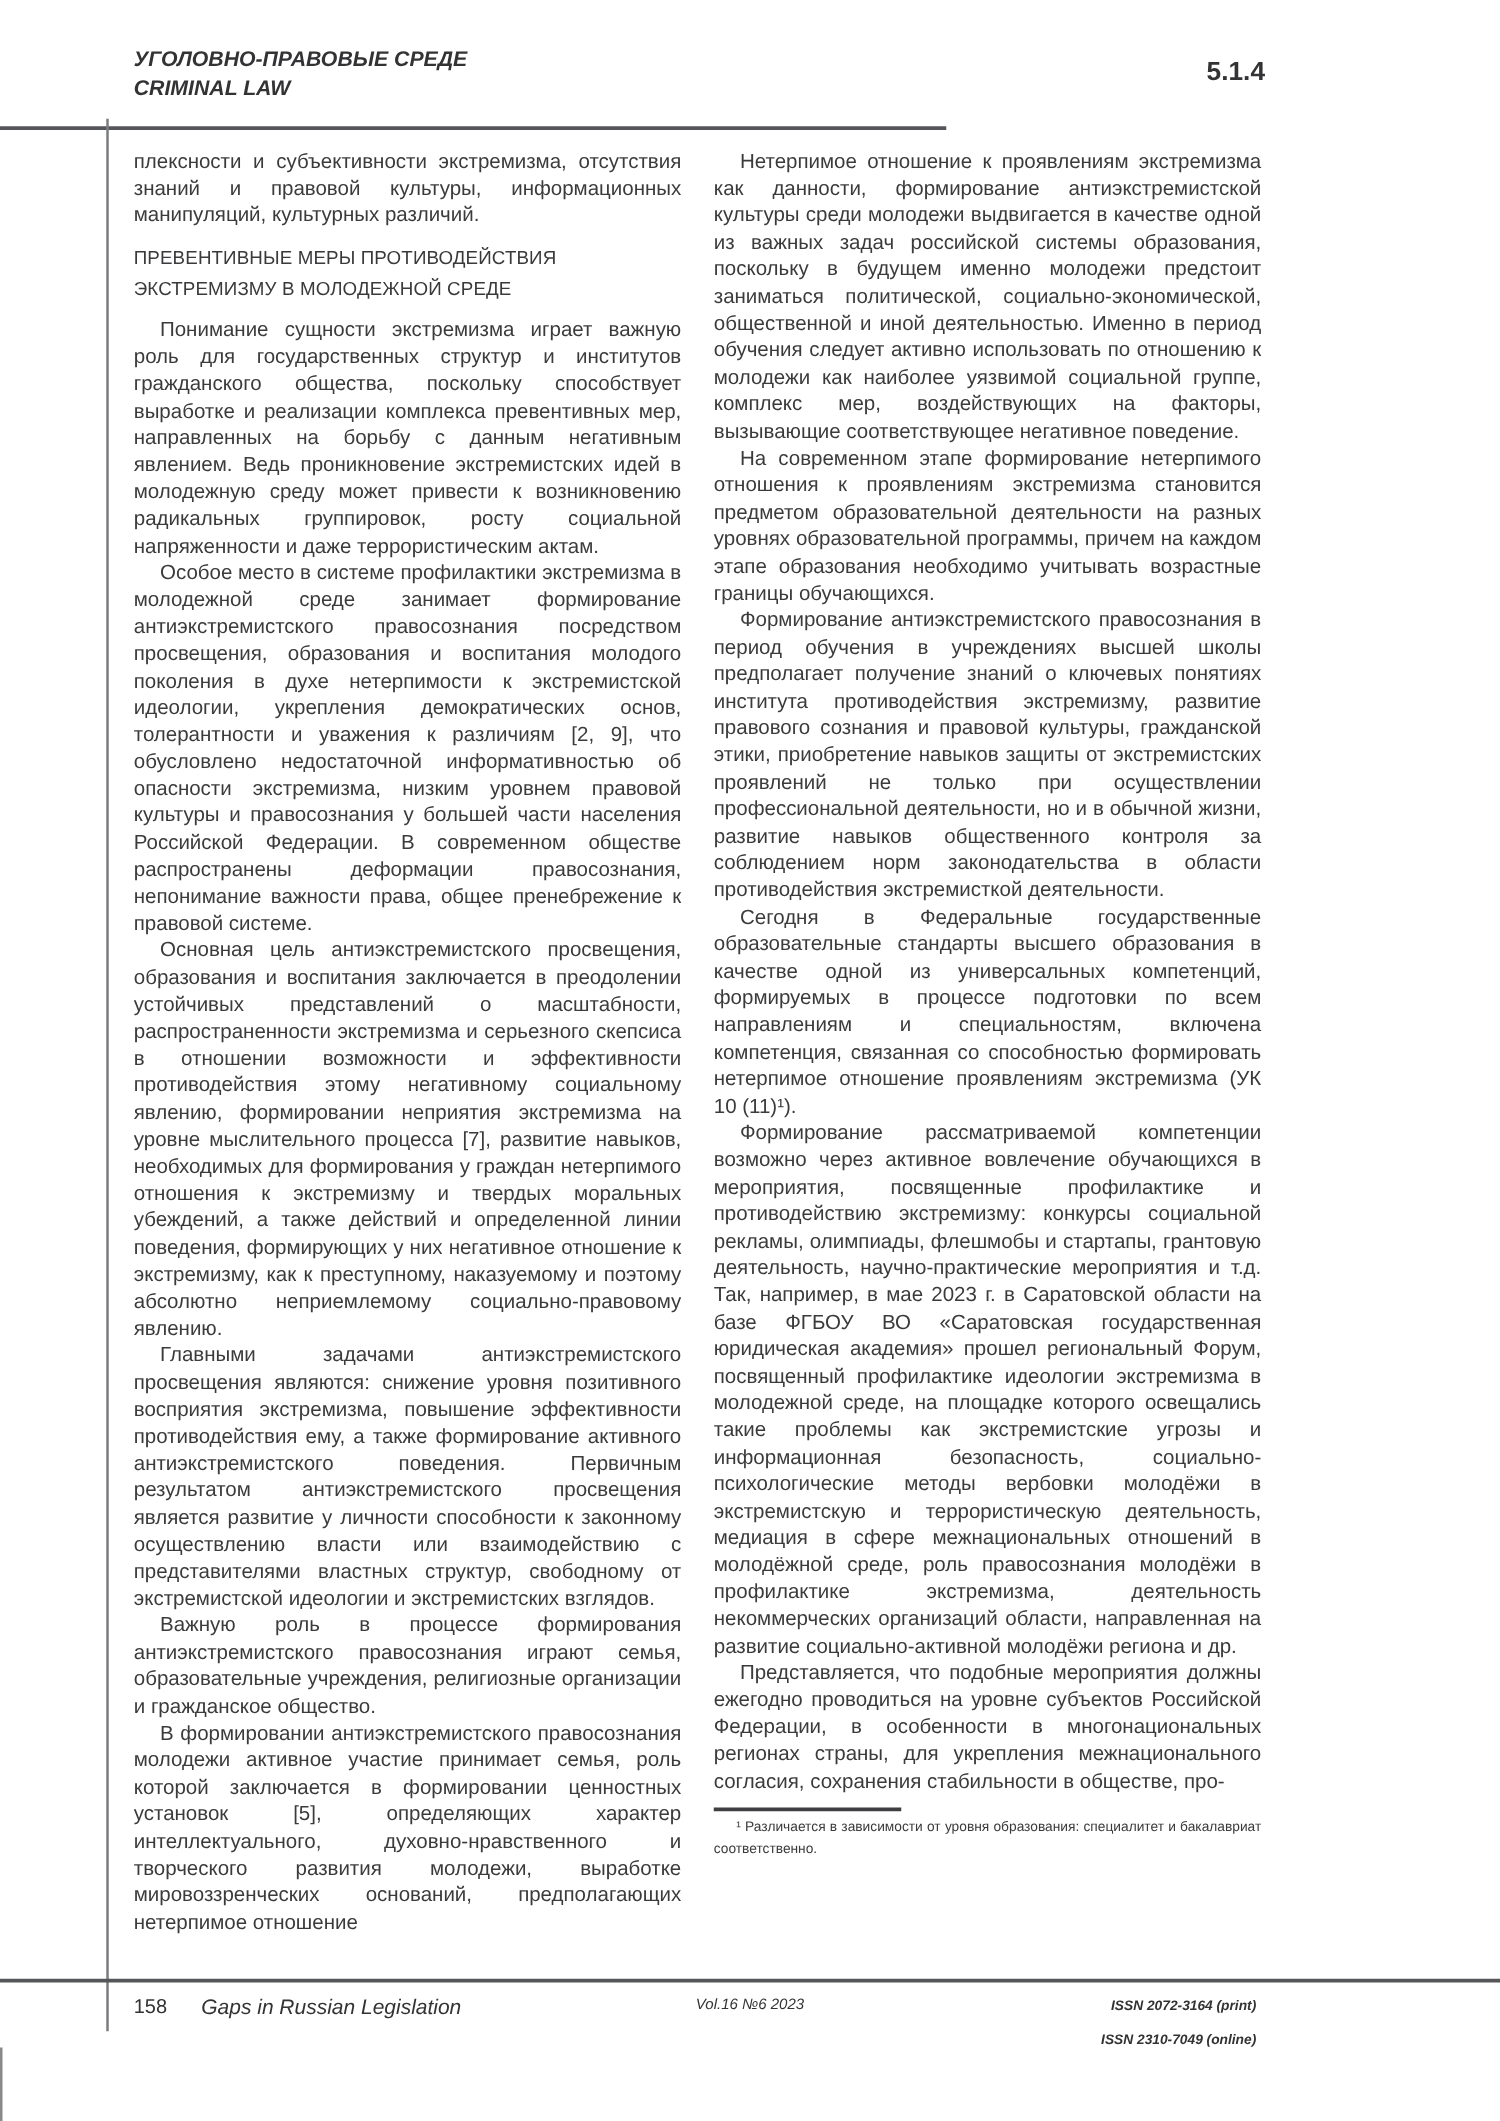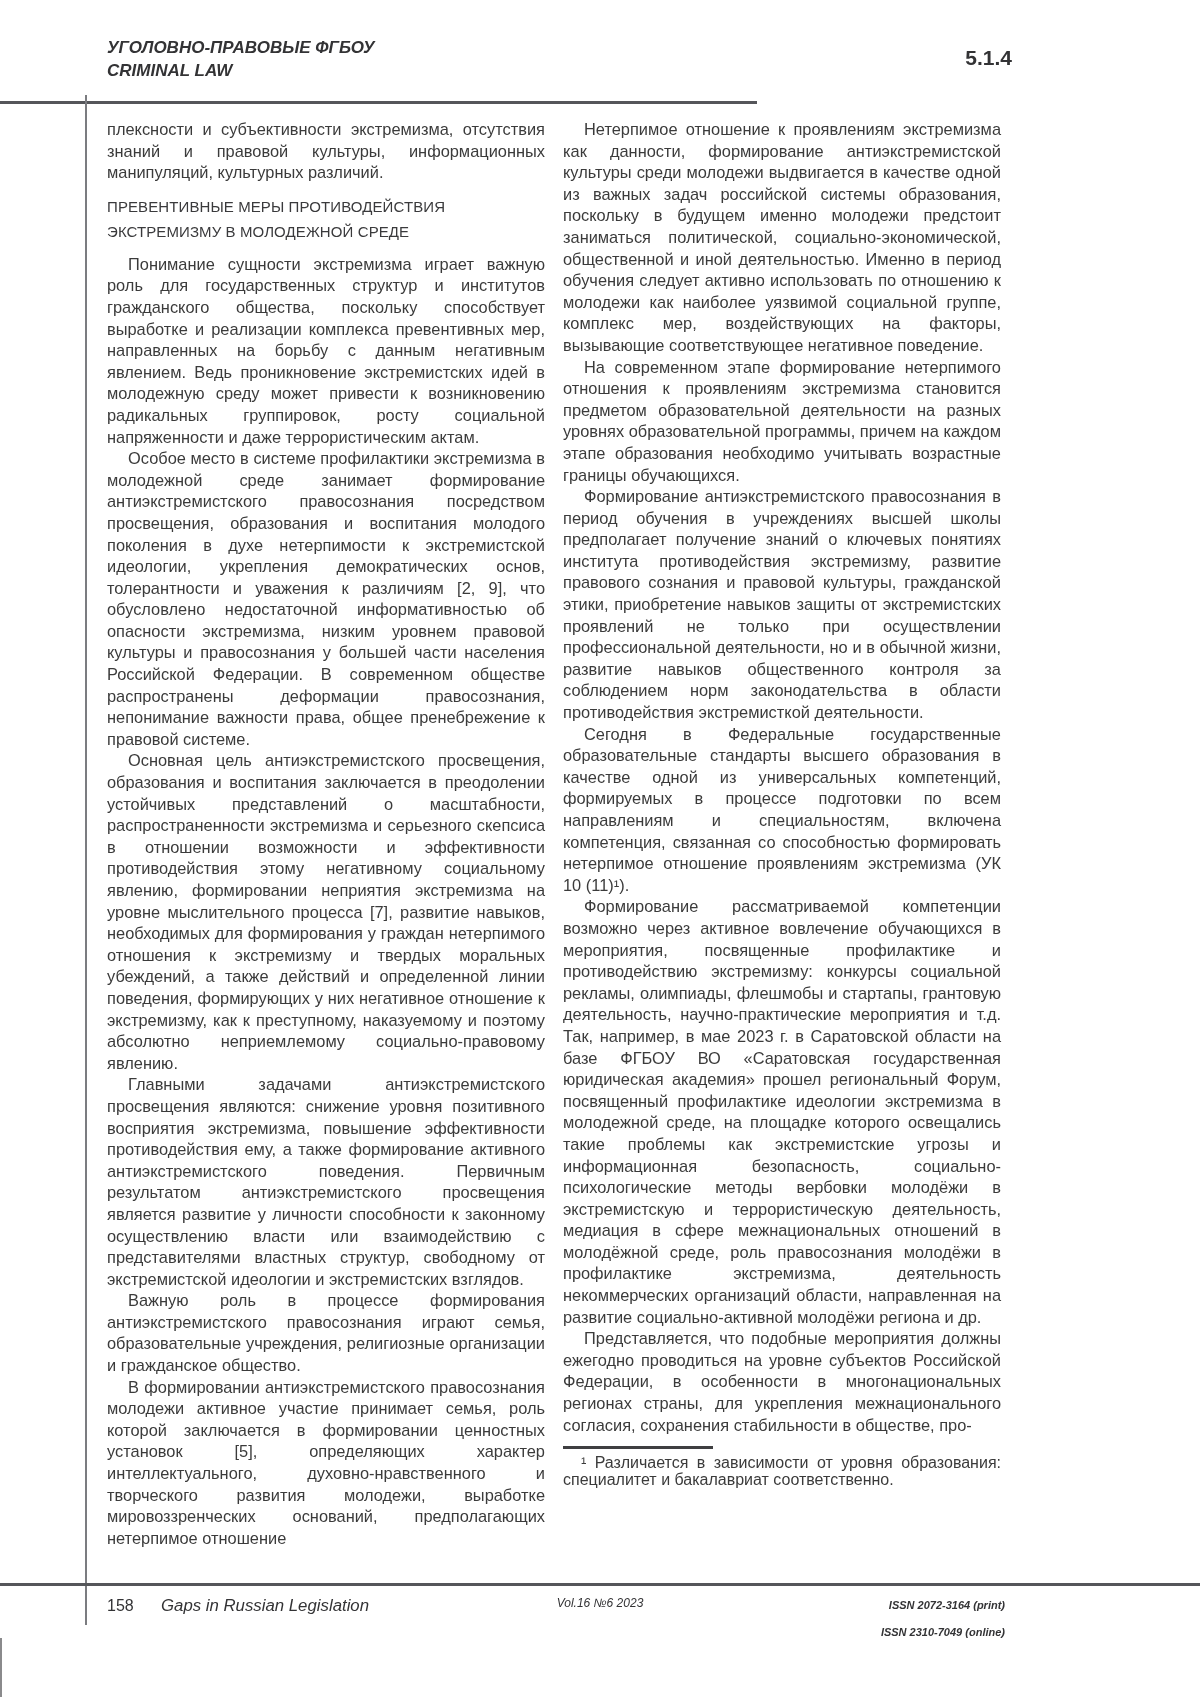--- a/index.html
+++ b/index.html
@@ -10,49 +10,49 @@
   
   .hdr-left { position:absolute; left:107px; top:36px; }
   .hdr-left .line { font-style:italic; font-weight:bold; font-size:17px; line-height:23px; color:#333335; }
   .hdr-code { position:absolute; left:952px; top:46px; width:60px; text-align:right;
               font-weight:bold; font-size:21px; color:#333335; }
   .rule-top { position:absolute; left:0; top:101px; width:757px; height:3px; background:#55565a; }
   .vline { position:absolute; left:85px; top:95px; width:2px; height:1530px; background:#7b7c80; }
   .edge-mark { position:absolute; left:0; top:1638px; width:2px; height:59px; background:#8a8a8c; }
 
   
-  .columns { position:absolute; left:107px; top:119px; width:902px; display:flex; gap:18px; }
+  .columns { position:absolute; left:107px; top:119px; width:902px; display:flex; gap:18px;justify-content:space-between; }
   .col { width:438px; font-size:16.4px; line-height:21.6px; text-align:justify; color:#3b3b3b; }
   .para { margin:0; }
   .para.indent { text-indent:21px; }
   .para.cont { text-indent:0; }
   .heading { font-size:15px; line-height:25.5px; font-weight:400; letter-spacing:0.1px;
              margin:10px 0 9px 0; text-align:left; color:#3a3a3c; }
 
   
   .footnote { margin-top:10px; }
   .fn-rule { width:150px; height:2.5px; background:#3f3f41; margin:0 0 5px 0; }
-  .fn-text { font-size:16px; line-height:17.6px; margin:0; text-indent:18px; text-align:justify; }
+  .fn-text { font-size:11px; line-height:17.6px; margin:0; text-indent:18px; text-align:justify; }
 
   
   .foot-rule { position:absolute; left:0; top:1583px; width:1200px; height:2.5px; background:#55565a; }
   .foot-pgnum { position:absolute; left:107px; top:1597px; font-size:16px; color:#333335; }
   .foot-journal { position:absolute; left:161px; top:1596px; font-style:italic; font-size:16.8px; color:#333335; }
   .foot-issue { position:absolute; left:0; top:1596px; width:1200px; text-align:center;
                 font-style:italic; font-size:12px; color:#333335; }
   .foot-issn { position:absolute; right:195px; top:1592px; text-align:right;
                font-style:italic; font-weight:bold; font-size:11px; line-height:26.5px; color:#333335; }
 </style>
 </head>
 <body>
 
 <div class="page">
 
   <div class="hdr-left">
-    <div class="line">УГОЛОВНО-ПРАВОВЫЕ ФГБОУ</div>
+    <div class="line">УГОЛОВНО-ПРАВОВЫЕ СРЕДЕ</div>
     <div class="line">CRIMINAL LAW</div>
   </div>
   <div class="hdr-code">5.1.4</div>
 
   <div class="rule-top"></div>
   <div class="vline"></div>
   <div class="edge-mark"></div>
 
   <main class="columns">
 

